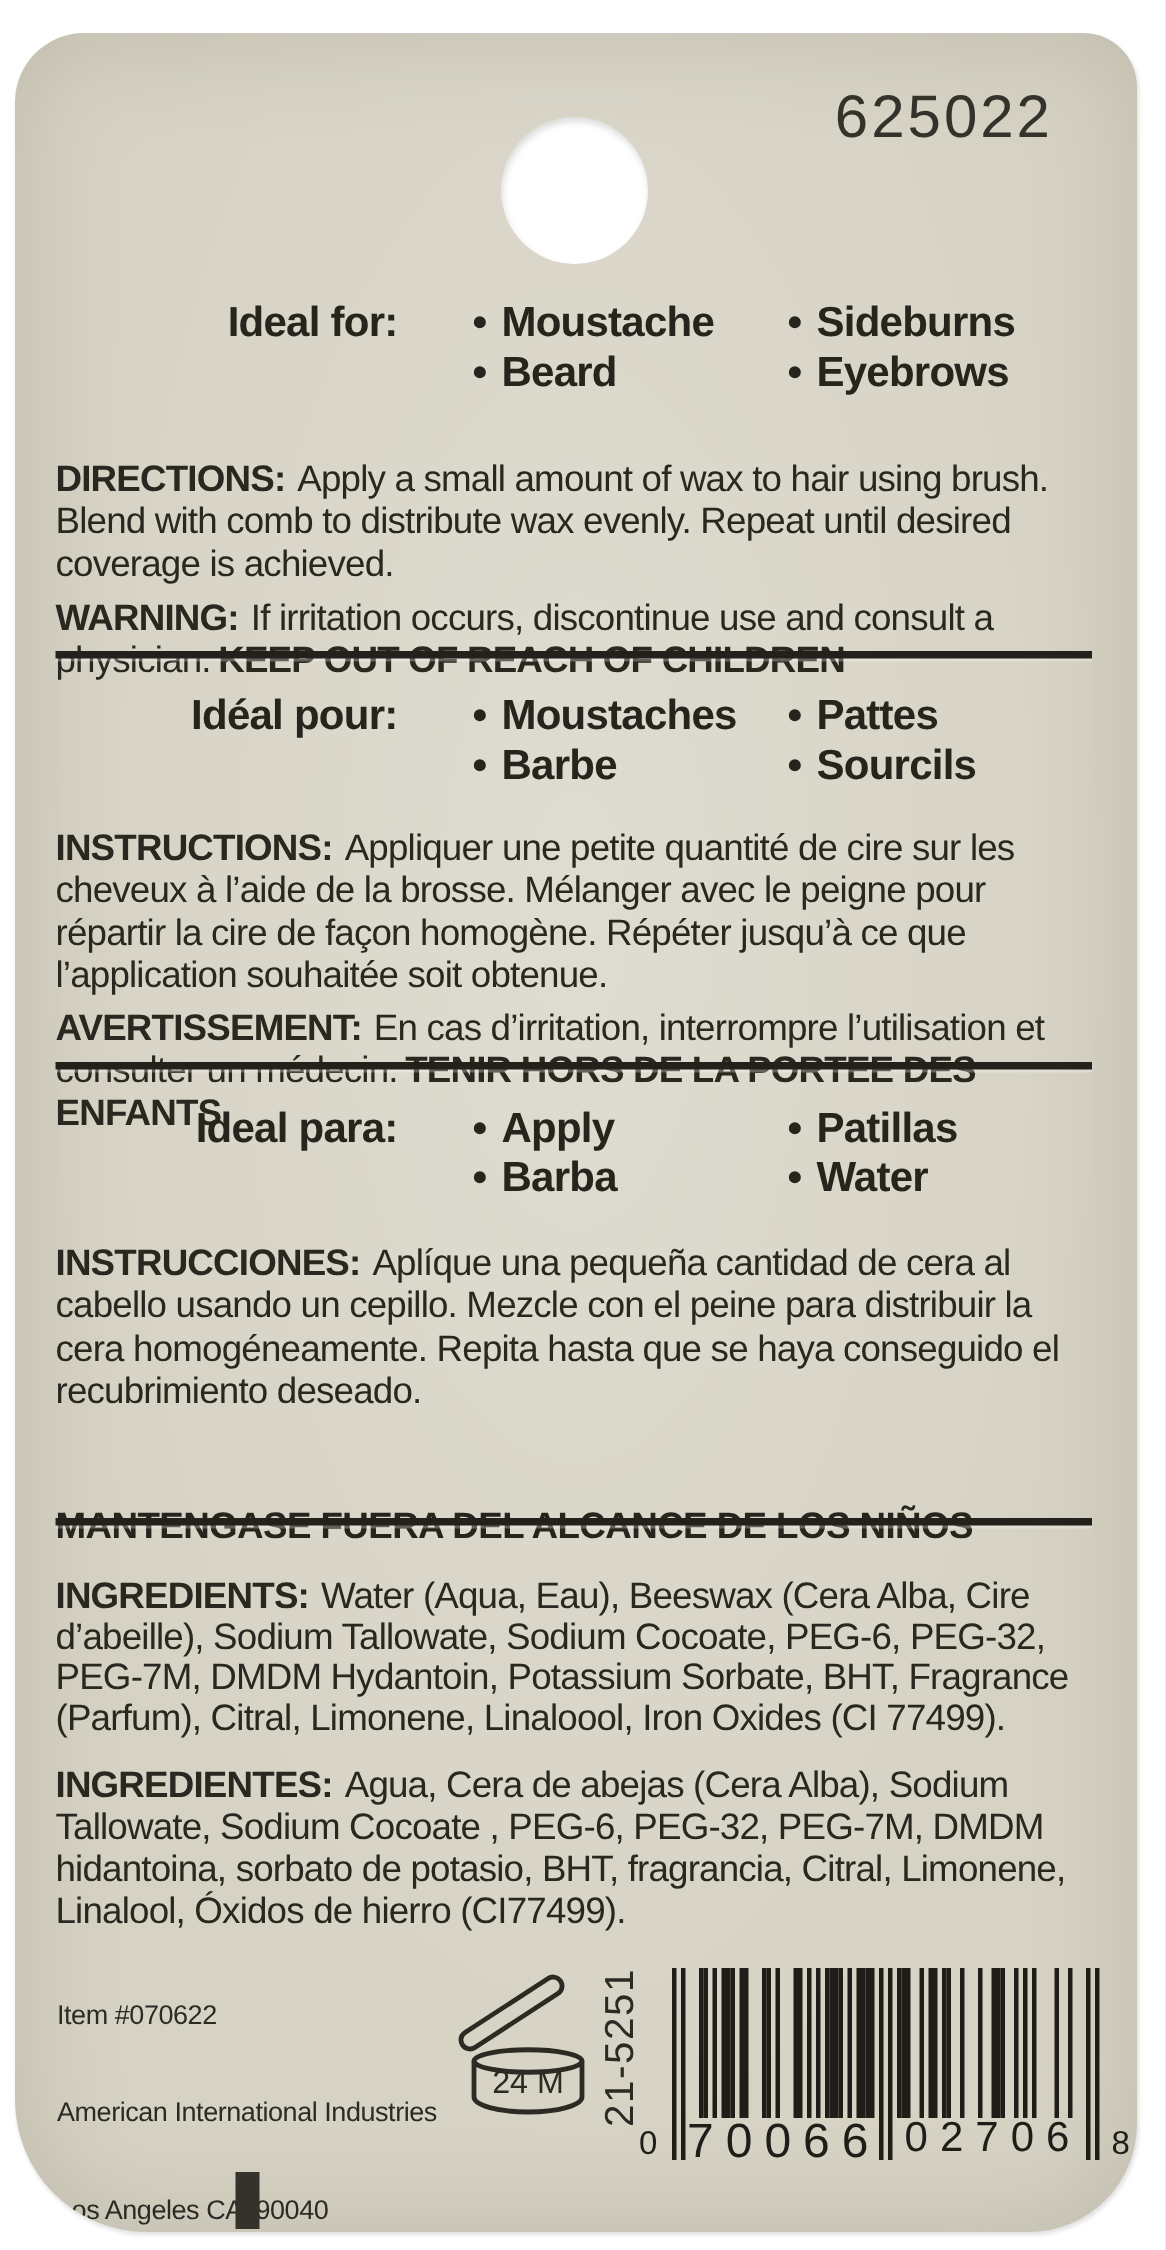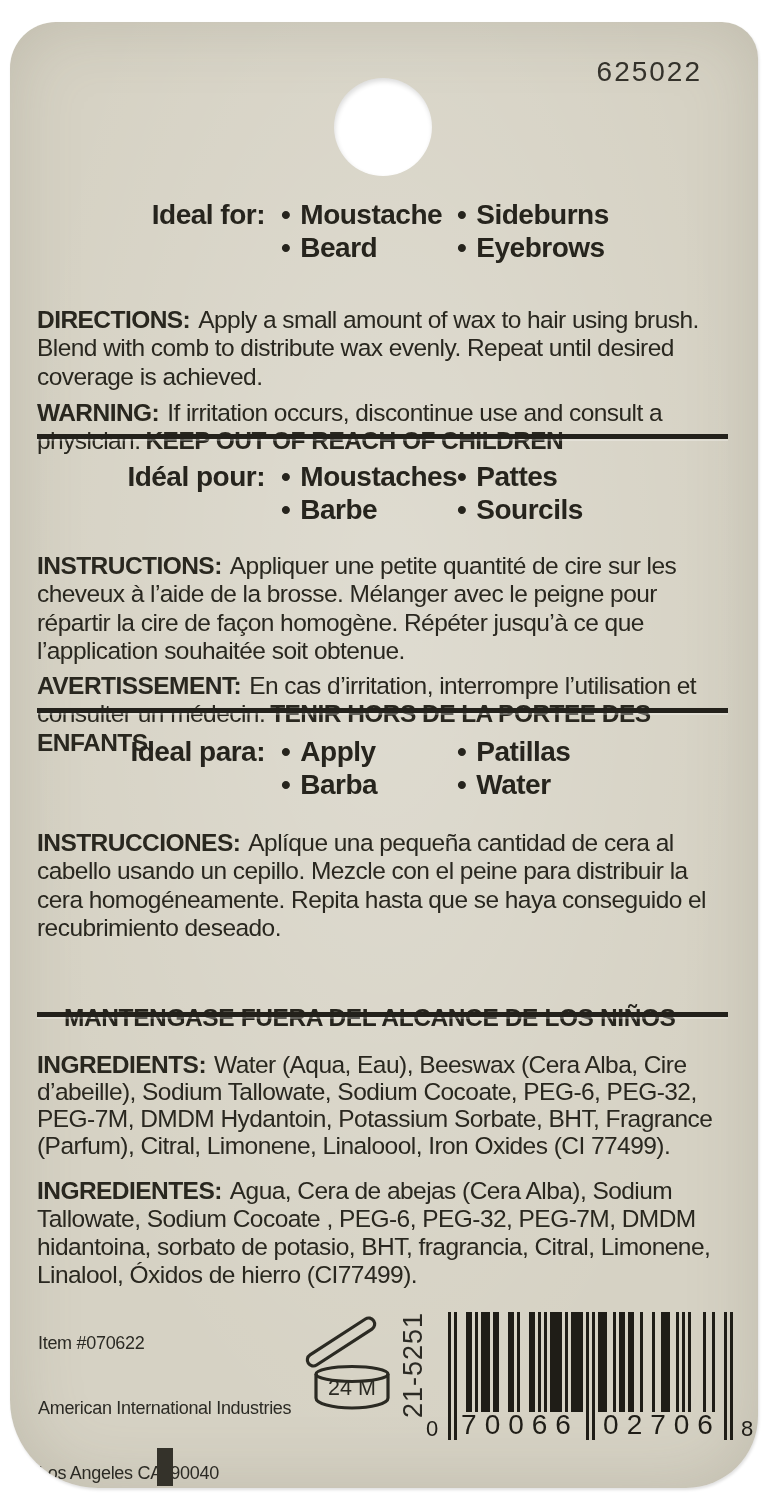--- a/index.html
+++ b/index.html
@@ -14,28 +14,28 @@
     background-image:radial-gradient(ellipse at 50% 40%, rgba(255,255,255,.22), rgba(0,0,0,0) 70%);
     border-radius:46px 36px 72px 88px;
     box-shadow:inset 0 0 70px rgba(110,105,88,.22), 1px 2px 3px rgba(0,0,0,.12);
     color:#26241d;overflow:hidden;
   }
   .hole{
     position:absolute;left:324px;top:56px;width:98px;height:98px;border-radius:50%;
     background:#ffffff;box-shadow:inset 1px 3px 5px rgba(0,0,0,.14);
   }
   .item-code{
-    position:absolute;top:34px;right:56px;font-size:28px;letter-spacing:2px;color:#34322b;
-  }
-  .sec{position:absolute;left:27px;right:30px;}
+    position:absolute;top:34px;right:56px;font-size:40px;letter-spacing:2px;color:#34322b;
+  }
+  .sec{position:absolute;left:27px;right:30px;gap:34px;}
   .para{font-size:24.5px;line-height:28.5px;letter-spacing:-0.55px;color:#29271f;}
   .para b{font-weight:700;}
   .plabel{margin-right:8px;}
   .tail{margin-left:5px;}
-  .boldline{font-weight:700;font-size:24.5px;line-height:28px;letter-spacing:-0.4px;color:#26241d;margin-left:27px;}
+  .boldline{font-weight:700;font-size:24.5px;line-height:28px;letter-spacing:-0.4px;color:#26241d;}
   .ing{line-height:27px;}
   .ing2{line-height:28px;}
   .ideal{display:flex;font-weight:700;font-size:28px;line-height:33px;letter-spacing:-0.5px;color:#26241d;}
   .ilabel{flex:0 0 auto;width:228px;text-align:right;}
   .icol1{flex:0 0 auto;width:176px;margin-left:16px;}
   .icol2{flex:1;}
   .bullet::before{content:"•";padding-right:10px;}
   .rule{
     position:absolute;left:27px;right:30px;height:5px;background:#23211b;
     box-shadow:0 2px 0 rgba(255,255,255,.28);
@@ -43,21 +43,21 @@
   .addr{position:absolute;left:28px;top:1268px;font-size:18px;line-height:21.6px;letter-spacing:-0.3px;color:#2b2a24;white-space:pre;}
   .jar{position:absolute;left:284px;top:1272px;}
   .vcode{
     position:absolute;left:388px;top:1408px;width:130px;text-align:center;
     transform:rotate(-90deg);transform-origin:0 0;
     font-size:27px;letter-spacing:1px;color:#2b2a24;
   }
   .barcode{position:absolute;left:438px;top:1290px;width:285px;height:130px;}
   .bar{position:absolute;top:0;background:#1f1d17;}
   .bc-num{position:absolute;color:#1f1d17;}
-  .bc-left{left:10px;top:97px;width:124px;text-align:center;font-size:28px;letter-spacing:8px;}
+  .bc-left{left:10px;top:97px;width:124px;font-size:32px;letter-spacing:8px;}
   .bc-right{left:152px;top:97px;width:124px;text-align:center;font-size:28px;letter-spacing:8px;}
   .bc-sys{left:-22px;top:104px;font-size:22px;}
   .bc-check{left:293px;top:104px;font-size:22px;}
   .bottom-mark{position:absolute;left:147px;top:1426px;width:16px;height:38px;background:#34322a;}
 </style>
 </head>
 <body>
 
 <div class="card">
 

